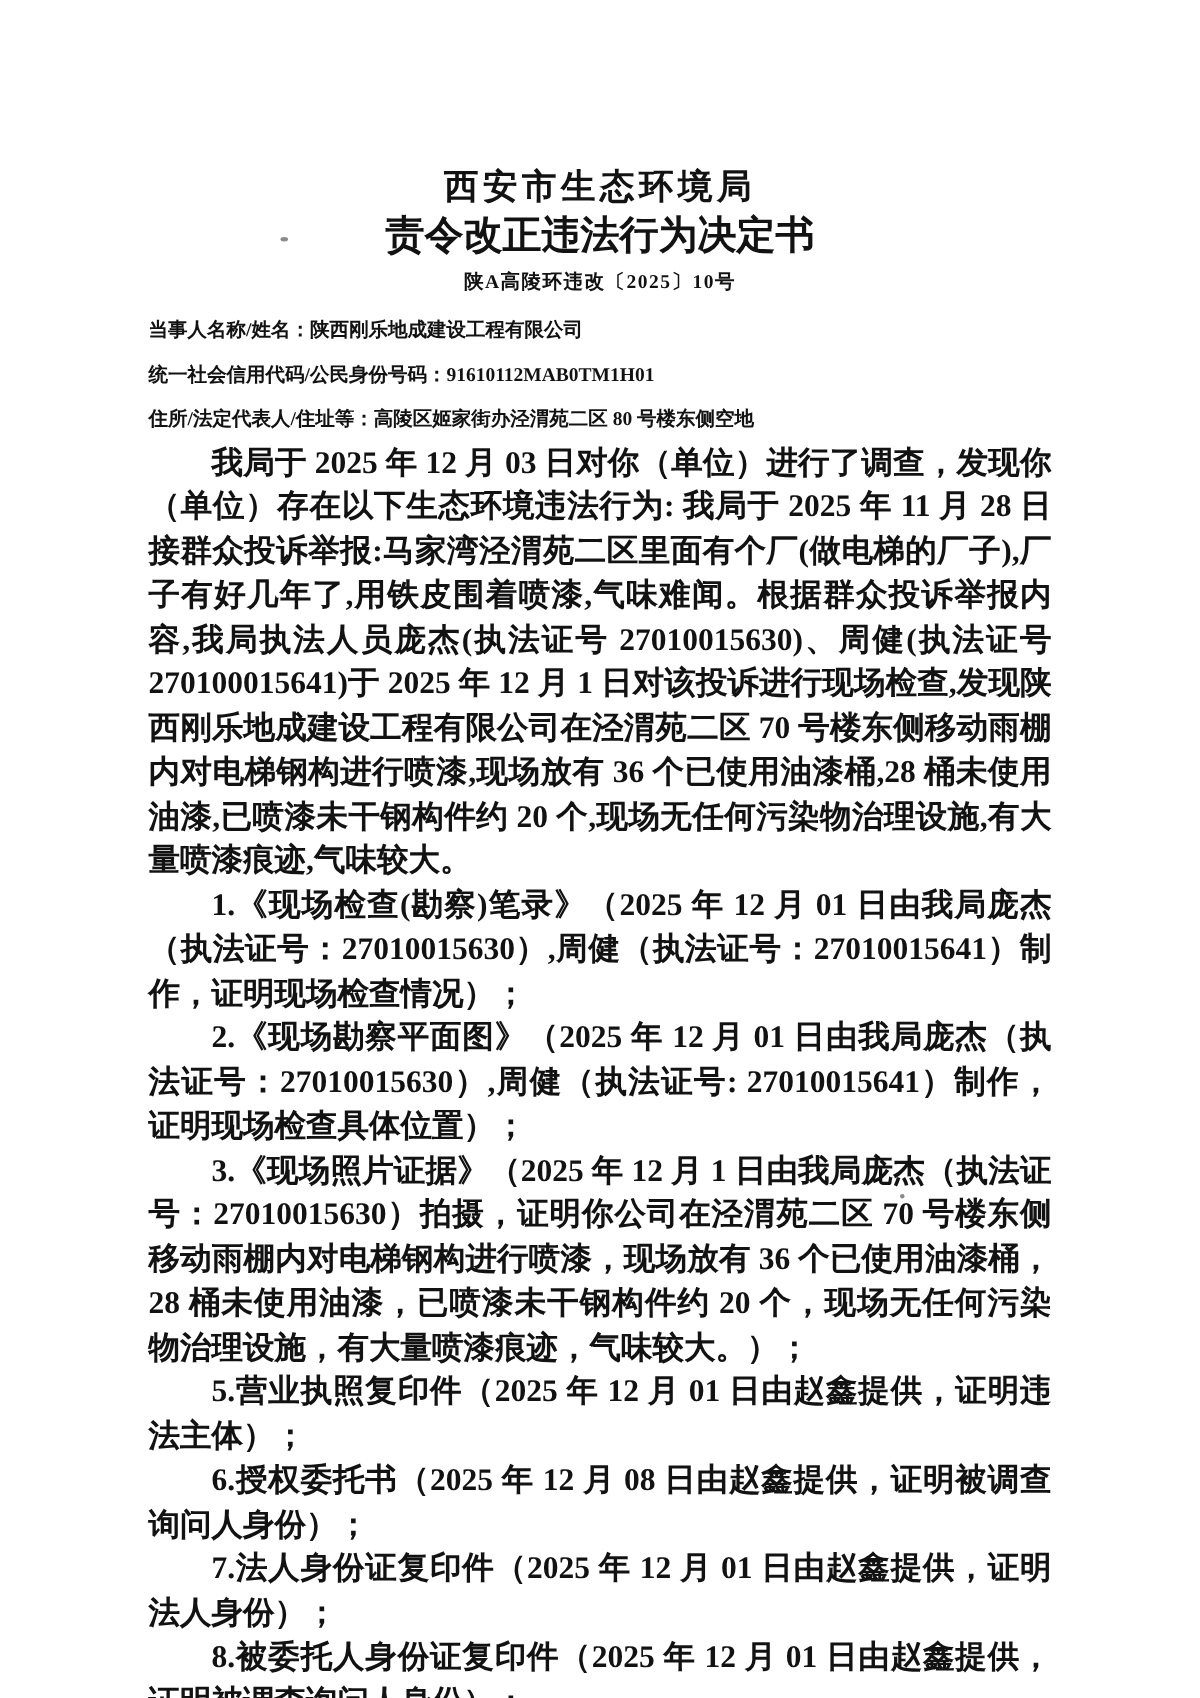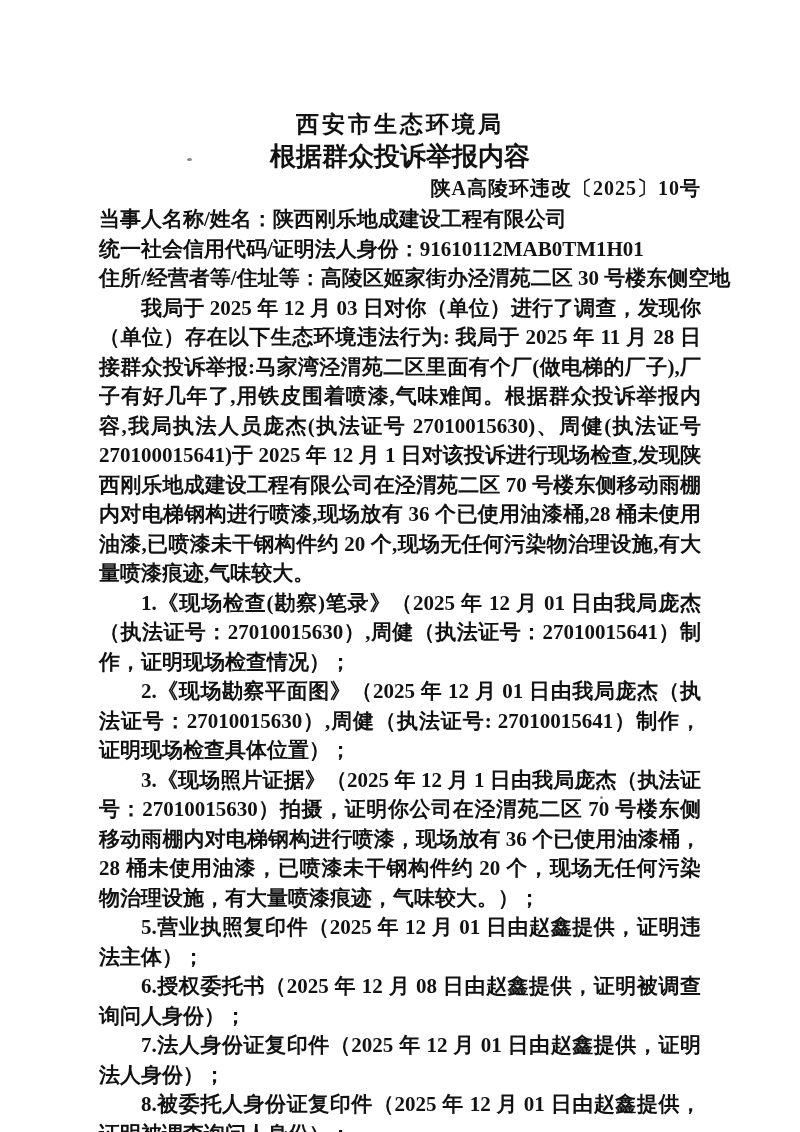--- a/index.html
+++ b/index.html
@@ -32,30 +32,29 @@
     margin: 0;
   }
   .doc-title {
     font-size: 26px;
     font-weight: bold;
     line-height: 32px;
     letter-spacing: 0px;
     margin: 0;
   }
   .doc-number {
-    font-size: 20px;
+    font-size: 13px;
     font-weight: bold;
     line-height: 30px;
     letter-spacing: 1px;
     margin: 0 0 2px 0;
-    text-align: right;
   }
   .field {
     margin: 0;
-    font-size: 21px;
+    font-size: 13px;
     font-weight: 600;
     line-height: 29.5px;
     white-space: nowrap;
   }
   .para {
     margin: 0;
     font-size: 21px;
     font-weight: 600;
     line-height: 29.5px;
     text-align: justify;
@@ -75,28 +74,28 @@
 <body>
 
 <div class="page">
   <span class="speck speck-1"></span>
   <span class="speck speck-2"></span>
 
   <div class="content">
 
     <div class="header">
       <p class="agency-title">西安市生态环境局</p>
-      <p class="doc-title">根据群众投诉举报内容</p>
+      <p class="doc-title">责令改正违法行为决定书</p>
       <p class="doc-number">陕A高陵环违改〔2025〕10号</p>
     </div>
 
     <div>
       <p class="field"><span>当事人名称/姓名：</span><span>陕西刚乐地成建设工程有限公司</span></p>
-      <p class="field"><span>统一社会信用代码/证明法人身份：</span><span>91610112MAB0TM1H01</span></p>
-      <p class="field"><span>住所/经营者等/住址等：</span><span>高陵区姬家街办泾渭苑二区 30 号楼东侧空地</span></p>
+      <p class="field"><span>统一社会信用代码/公民身份号码：</span><span>91610112MAB0TM1H01</span></p>
+      <p class="field"><span>住所/法定代表人/住址等：</span><span>高陵区姬家街办泾渭苑二区 80 号楼东侧空地</span></p>
     </div>
 
     <div>
       <p class="para indent">我局于 2025 年 12 月 03 日对你（单位）进行了调查，发现你（单位）存在以下生态环境违法行为: 我局于 2025 年 11 月 28 日接群众投诉举报:马家湾泾渭苑二区里面有个厂(做电梯的厂子),厂子有好几年了,用铁皮围着喷漆,气味难闻。根据群众投诉举报内容,我局执法人员庞杰(执法证号 27010015630)、周健(执法证号 270100015641)于 2025 年 12 月 1 日对该投诉进行现场检查,发现陕西刚乐地成建设工程有限公司在泾渭苑二区 70 号楼东侧移动雨棚内对电梯钢构进行喷漆,现场放有 36 个已使用油漆桶,28 桶未使用油漆,已喷漆未干钢构件约 20 个,现场无任何污染物治理设施,有大量喷漆痕迹,气味较大。</p>
     </div>
 
     <div>
       <p class="para indent">1.《现场检查(勘察)笔录》（2025 年 12 月 01 日由我局庞杰（执法证号：27010015630）,周健（执法证号：27010015641）制作，证明现场检查情况）；</p>
       <p class="para indent">2.《现场勘察平面图》（2025 年 12 月 01 日由我局庞杰（执法证号：27010015630）,周健（执法证号: 27010015641）制作，证明现场检查具体位置）；</p>
       <p class="para indent">3.《现场照片证据》（2025 年 12 月 1 日由我局庞杰（执法证号：27010015630）拍摄，证明你公司在泾渭苑二区 70 号楼东侧移动雨棚内对电梯钢构进行喷漆，现场放有 36 个已使用油漆桶，28 桶未使用油漆，已喷漆未干钢构件约 20 个，现场无任何污染物治理设施，有大量喷漆痕迹，气味较大。）；</p>

